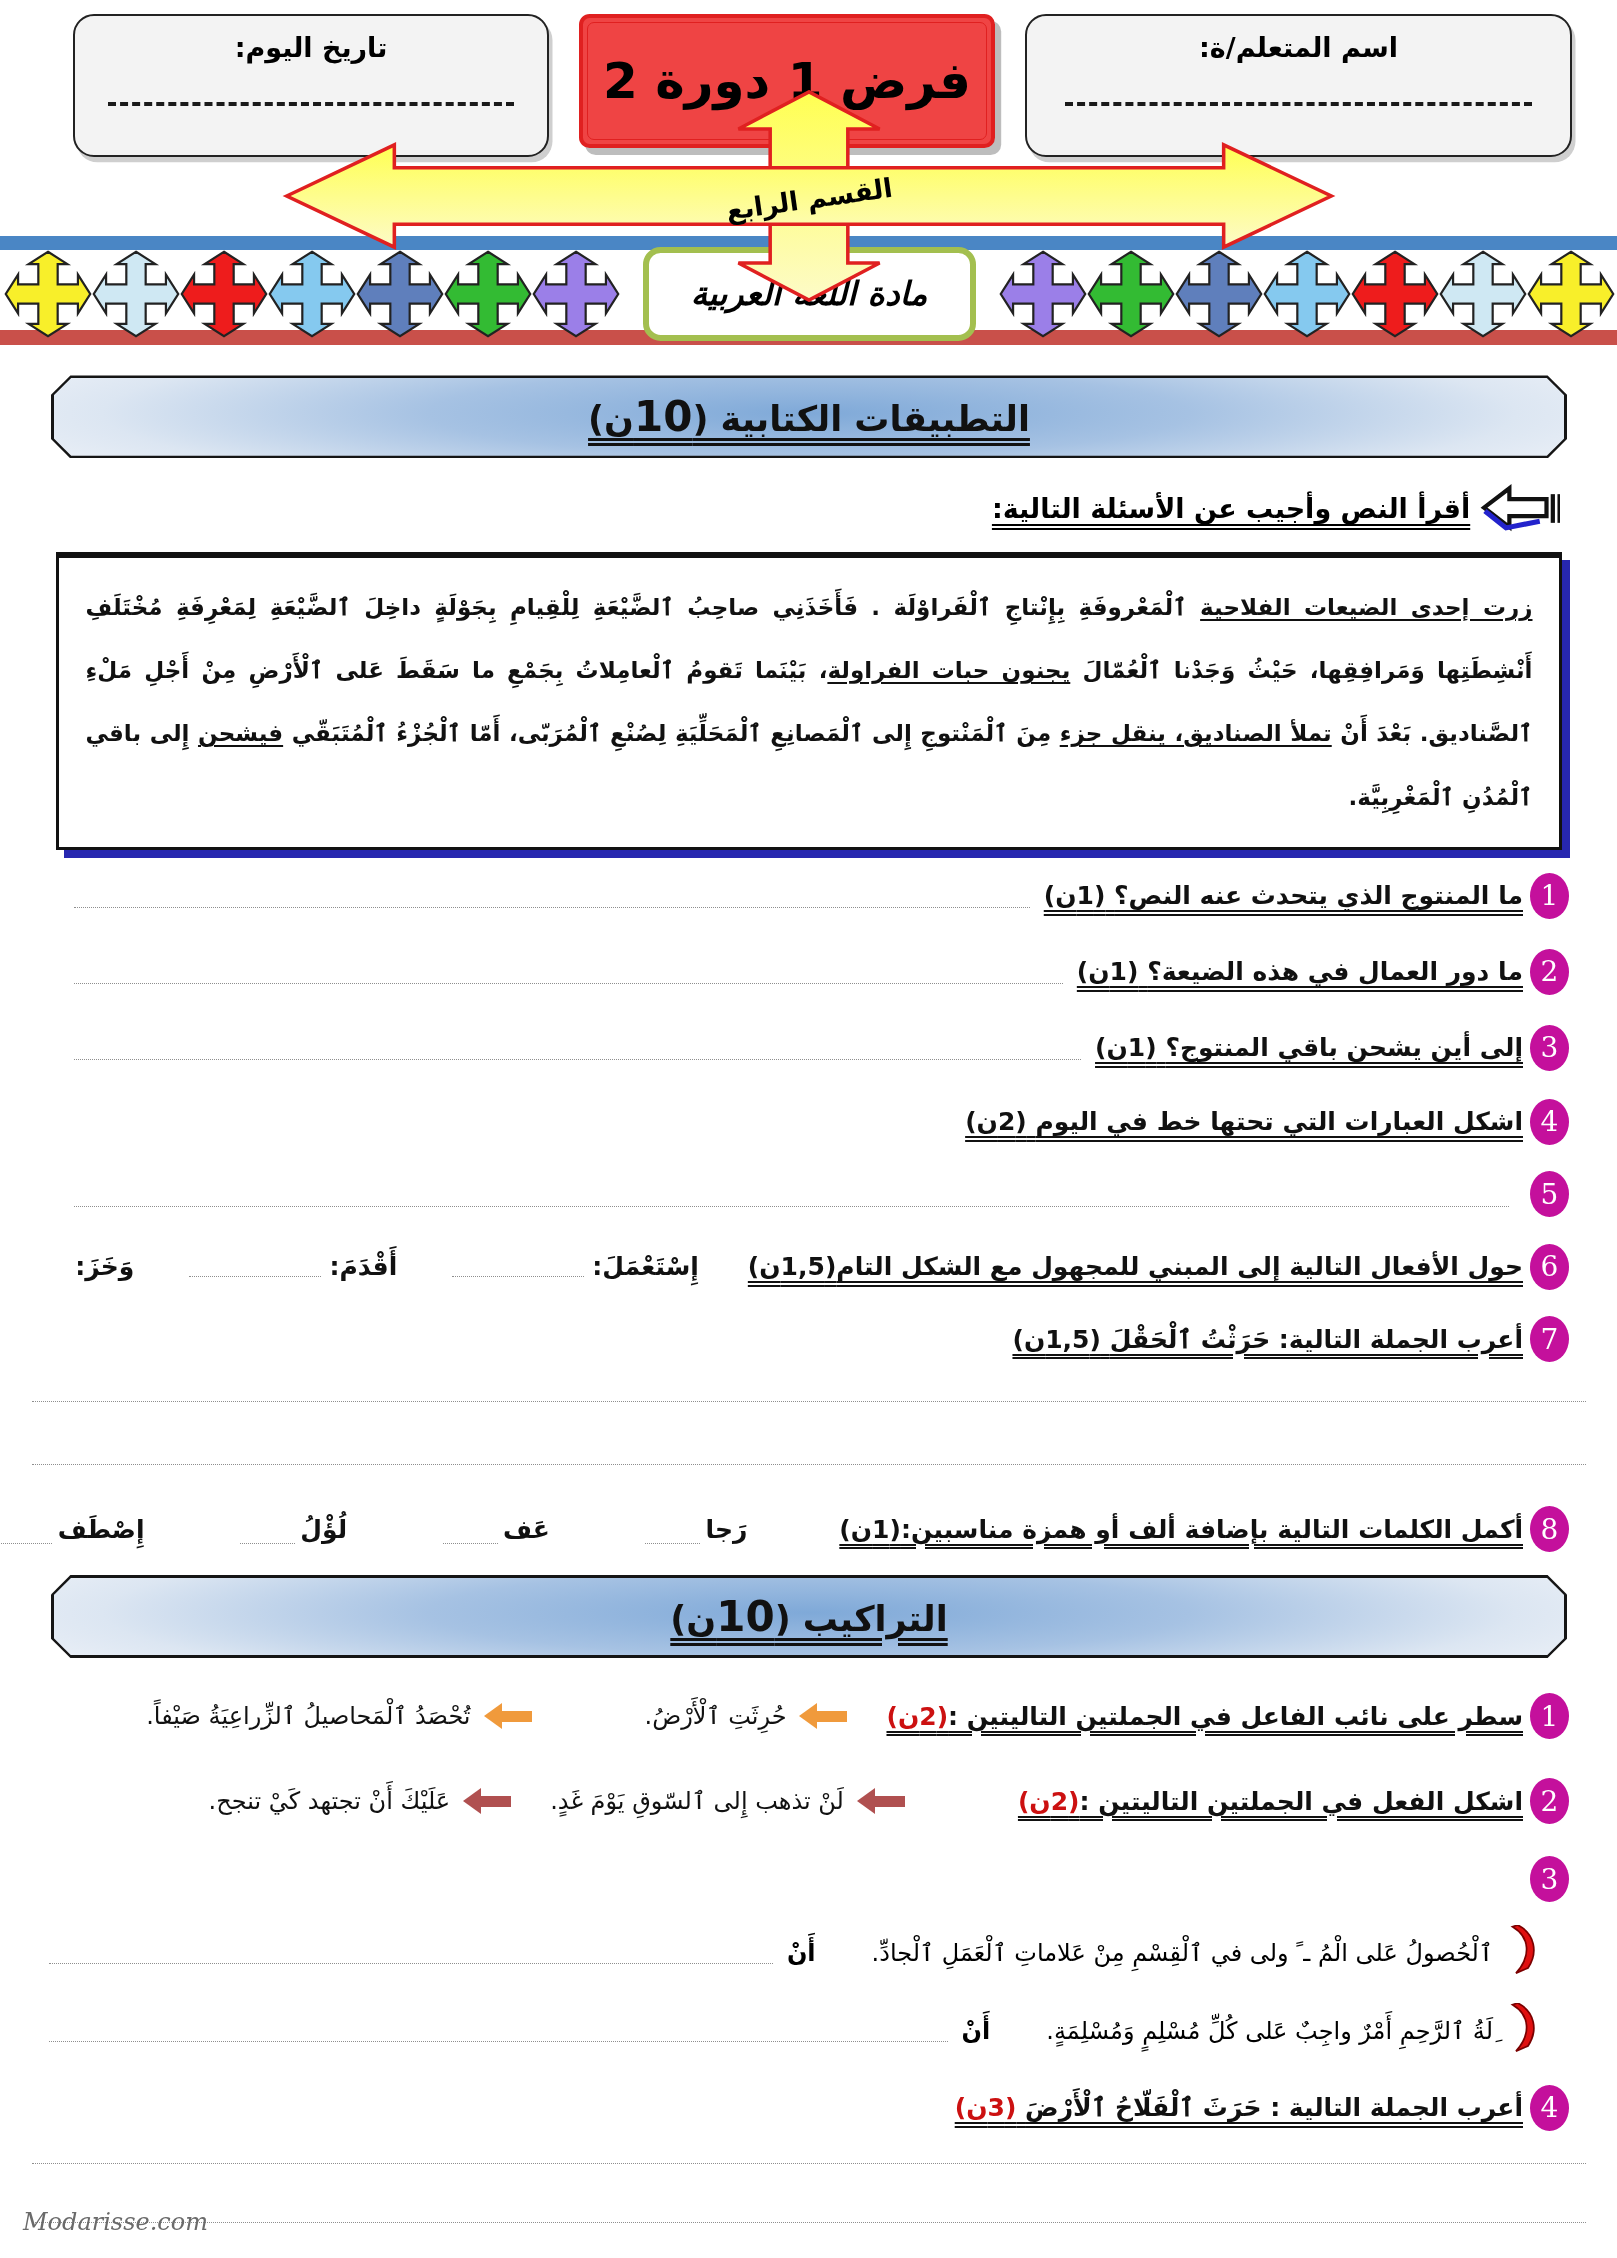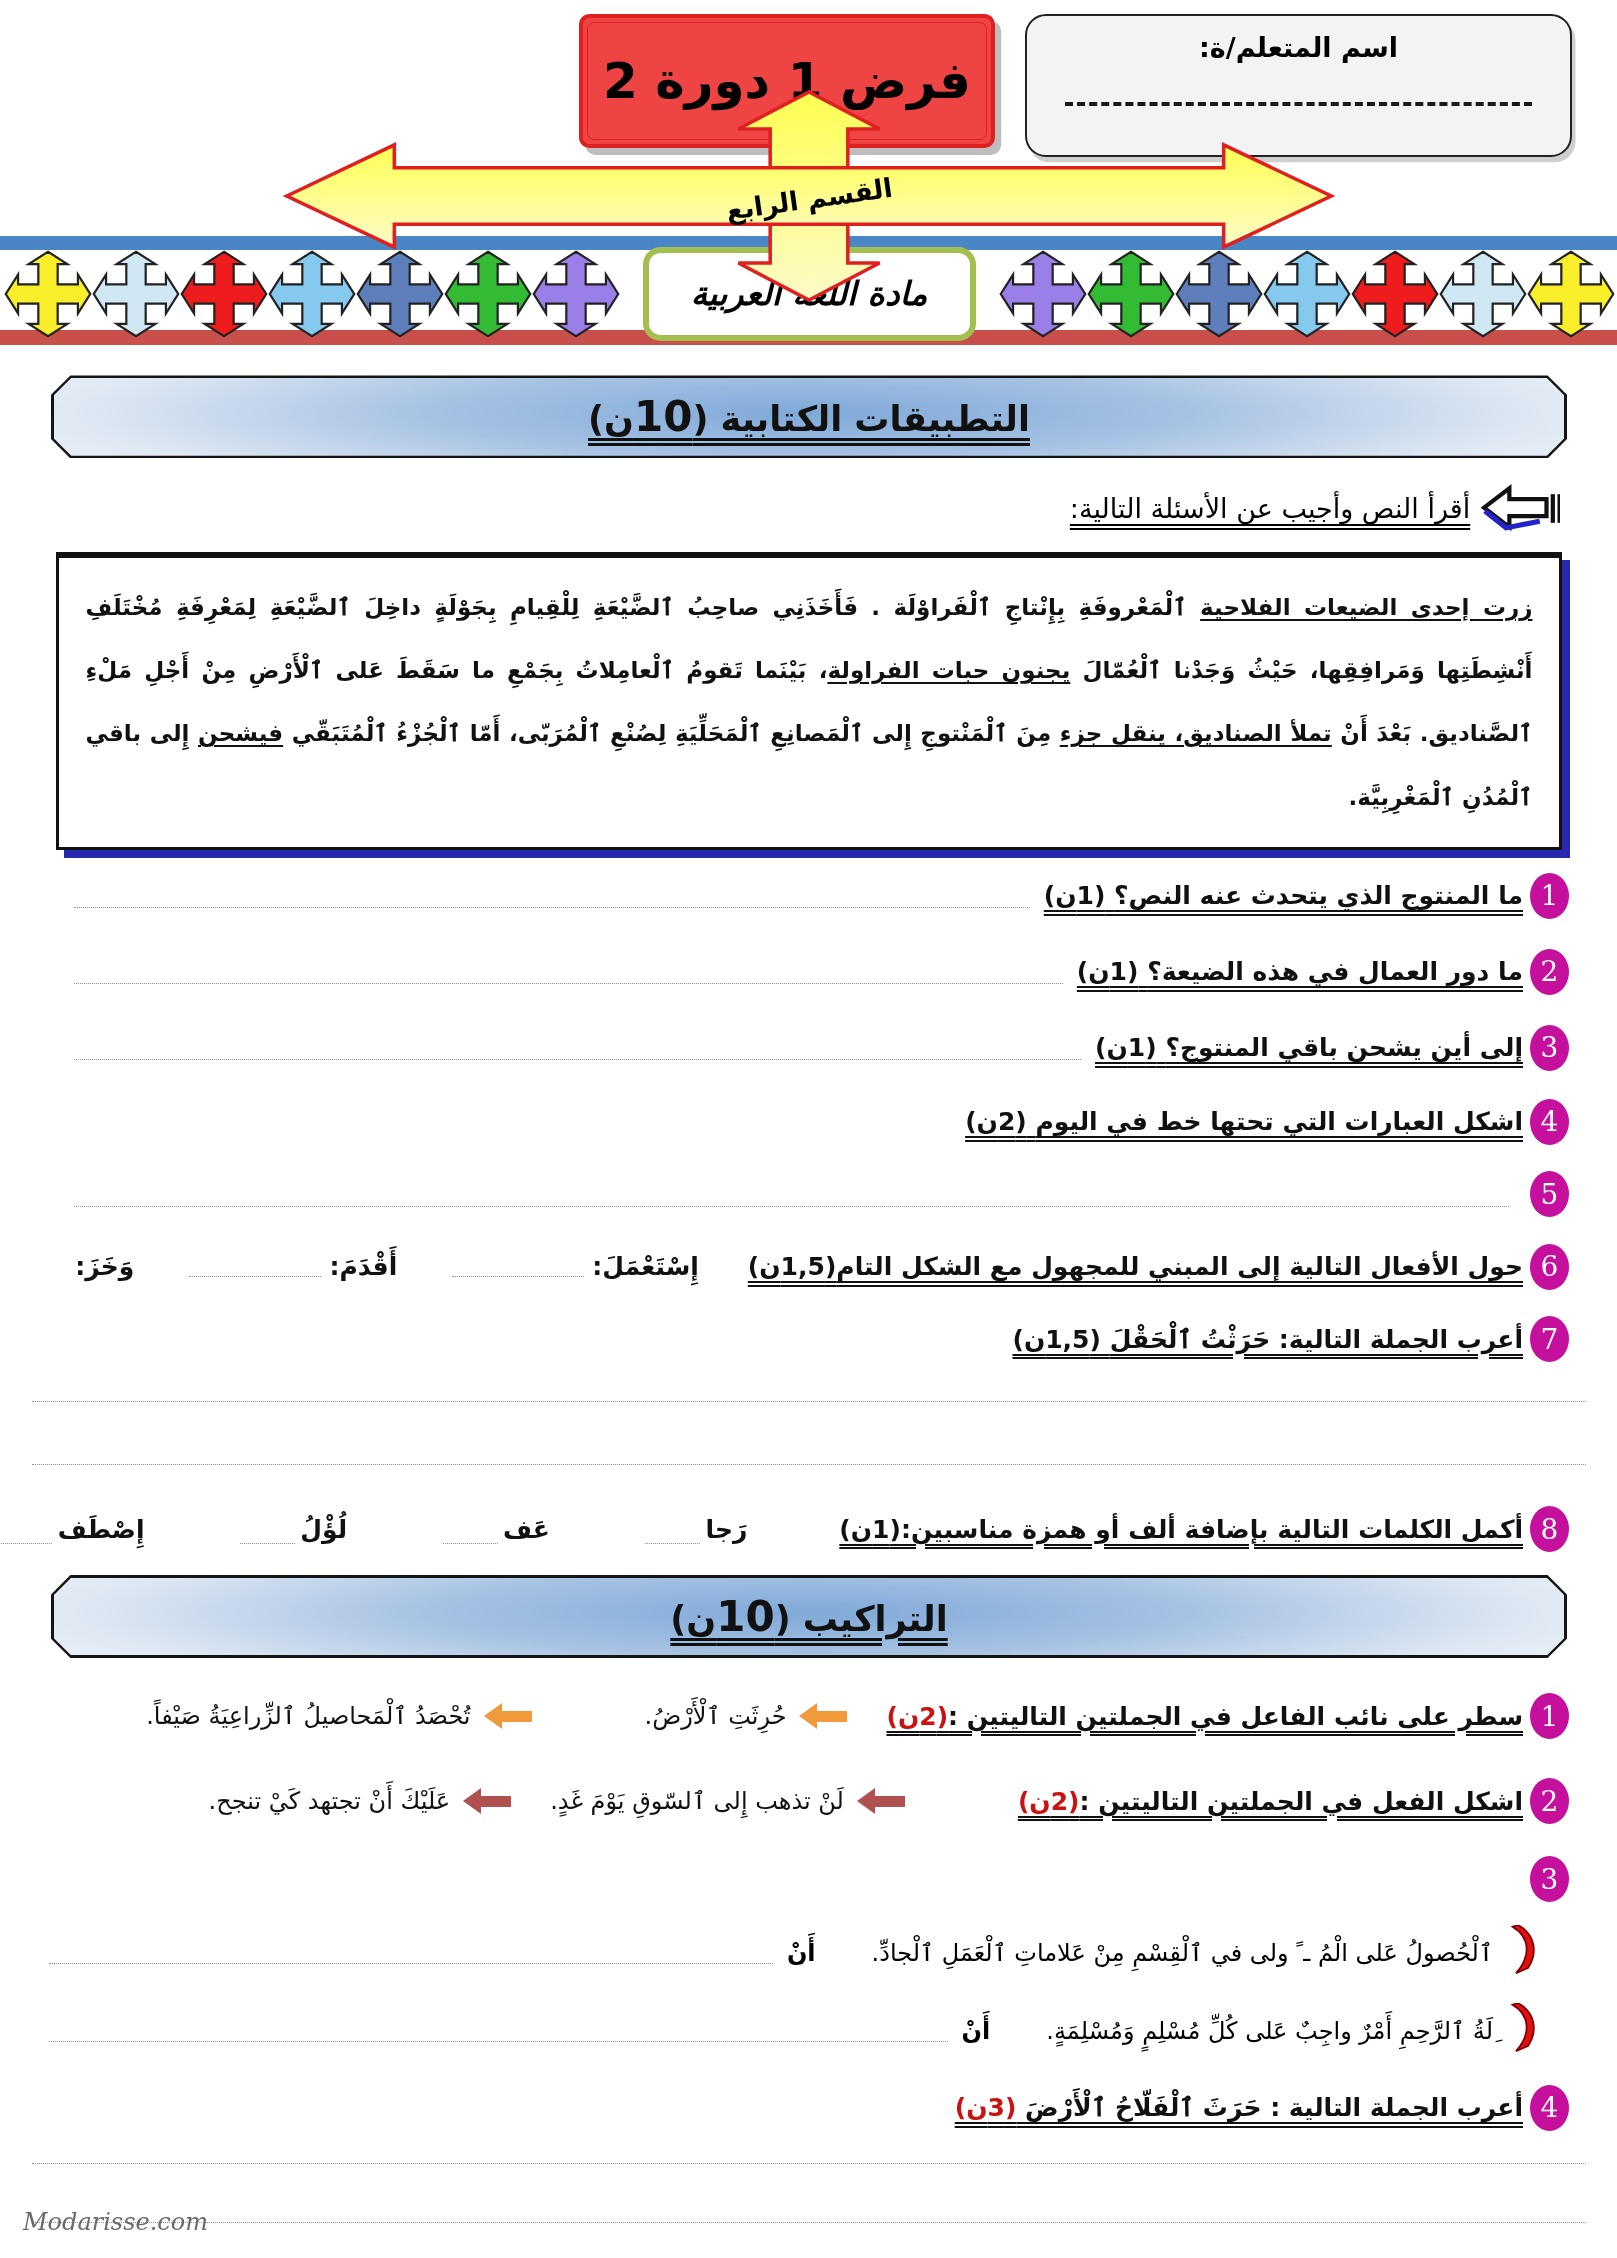--- a/index.html
+++ b/index.html
@@ -46,21 +46,21 @@
             clip-path: polygon(17.6px 0, calc(100% - 17.6px) 0, 100% 17.6px, 100% calc(100% - 17.6px),
                        calc(100% - 17.6px) 100%, 17.6px 100%, 0 calc(100% - 17.6px), 0 17.6px);
             background: radial-gradient(ellipse 60% 130% at 50% 45%, #7fa9d8 0%, #a6c2e3 42%, #dce6f2 78%, #eef2f8 100%);
             display: flex; align-items: center; justify-content: center; }
   .plq-t { font-size: 35px; font-weight: bold; color: #111;
            text-decoration: underline; text-decoration-style: double; text-underline-offset: 7px; }
   .plq-num { font-size: 42px; }
 
   
   .read-row { margin: 23px 58px 0; display: flex; direction: rtl; align-items: center; gap: 8.8px; }
-  .read-row .t { font-size: 27px; font-weight: normal;
+  .read-row .t { font-size: 27px; font-weight: bold;
                  text-decoration: underline; text-decoration-style: double; text-underline-offset: 6.2px; margin-left: 26px; }
 
   
   .passage-box { margin: 16px 56px 0; border: 3.5px solid #111; border-top-width: 6.2px;
                  box-shadow: 8px 8px 0 var(--shadow-blue); background: #fff;
                  padding: 17.6px 26.5px; min-height: 231px; }
   .passage { font-size: 23px; font-weight: bold; line-height: 2.75; text-align: justify; color: #111; }
   .passage .u { text-decoration: underline; text-underline-offset: 4.4px; }
 
   
@@ -108,20 +108,24 @@
 <div class="page">
 
   <div class="top-row">
     <div class="info-box box-name">
       <div class="lbl">اسم المتعلم/ة:</div>
       <div class="dash"></div>
     </div>
     <div class="title-plaque">
       <div class="t">فرض 1 دورة 2</div>
     </div>
+    <div class="info-box box-date">
+      <div class="lbl">تاريخ اليوم:</div>
+      <div class="dash"></div>
+    </div>
   </div>
 
   <div class="banner">
     <svg width="1094" height="212" viewBox="0 0 1240 240">
       <defs>
         <linearGradient id="yg" x1="0" y1="0" x2="0" y2="1">
           <stop offset="0" stop-color="#ffff52"></stop>
             <stop offset="1" stop-color="#fdfbc8"></stop>
         </linearGradient>
       </defs>

